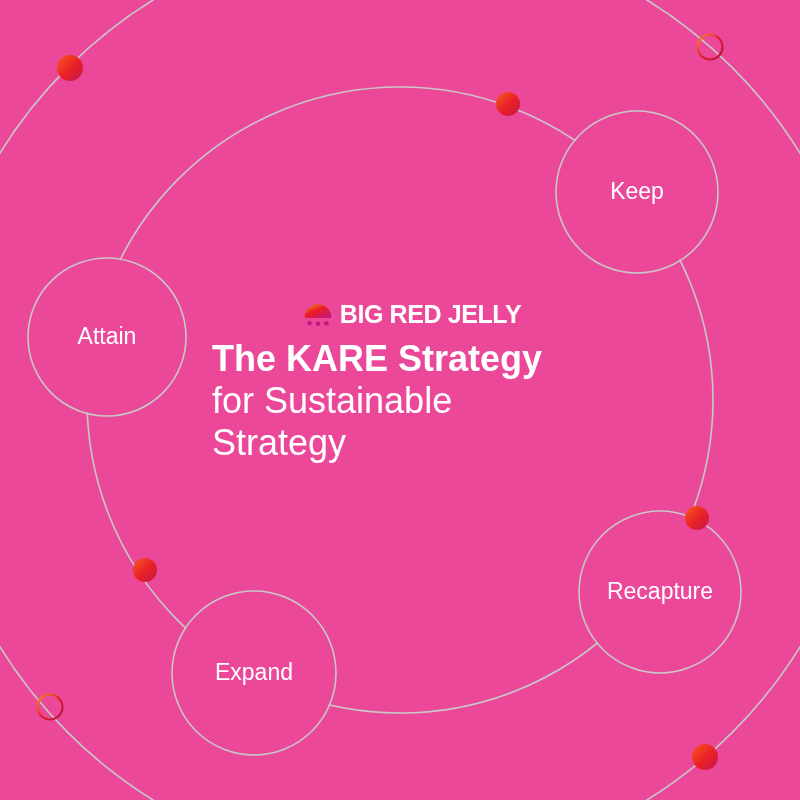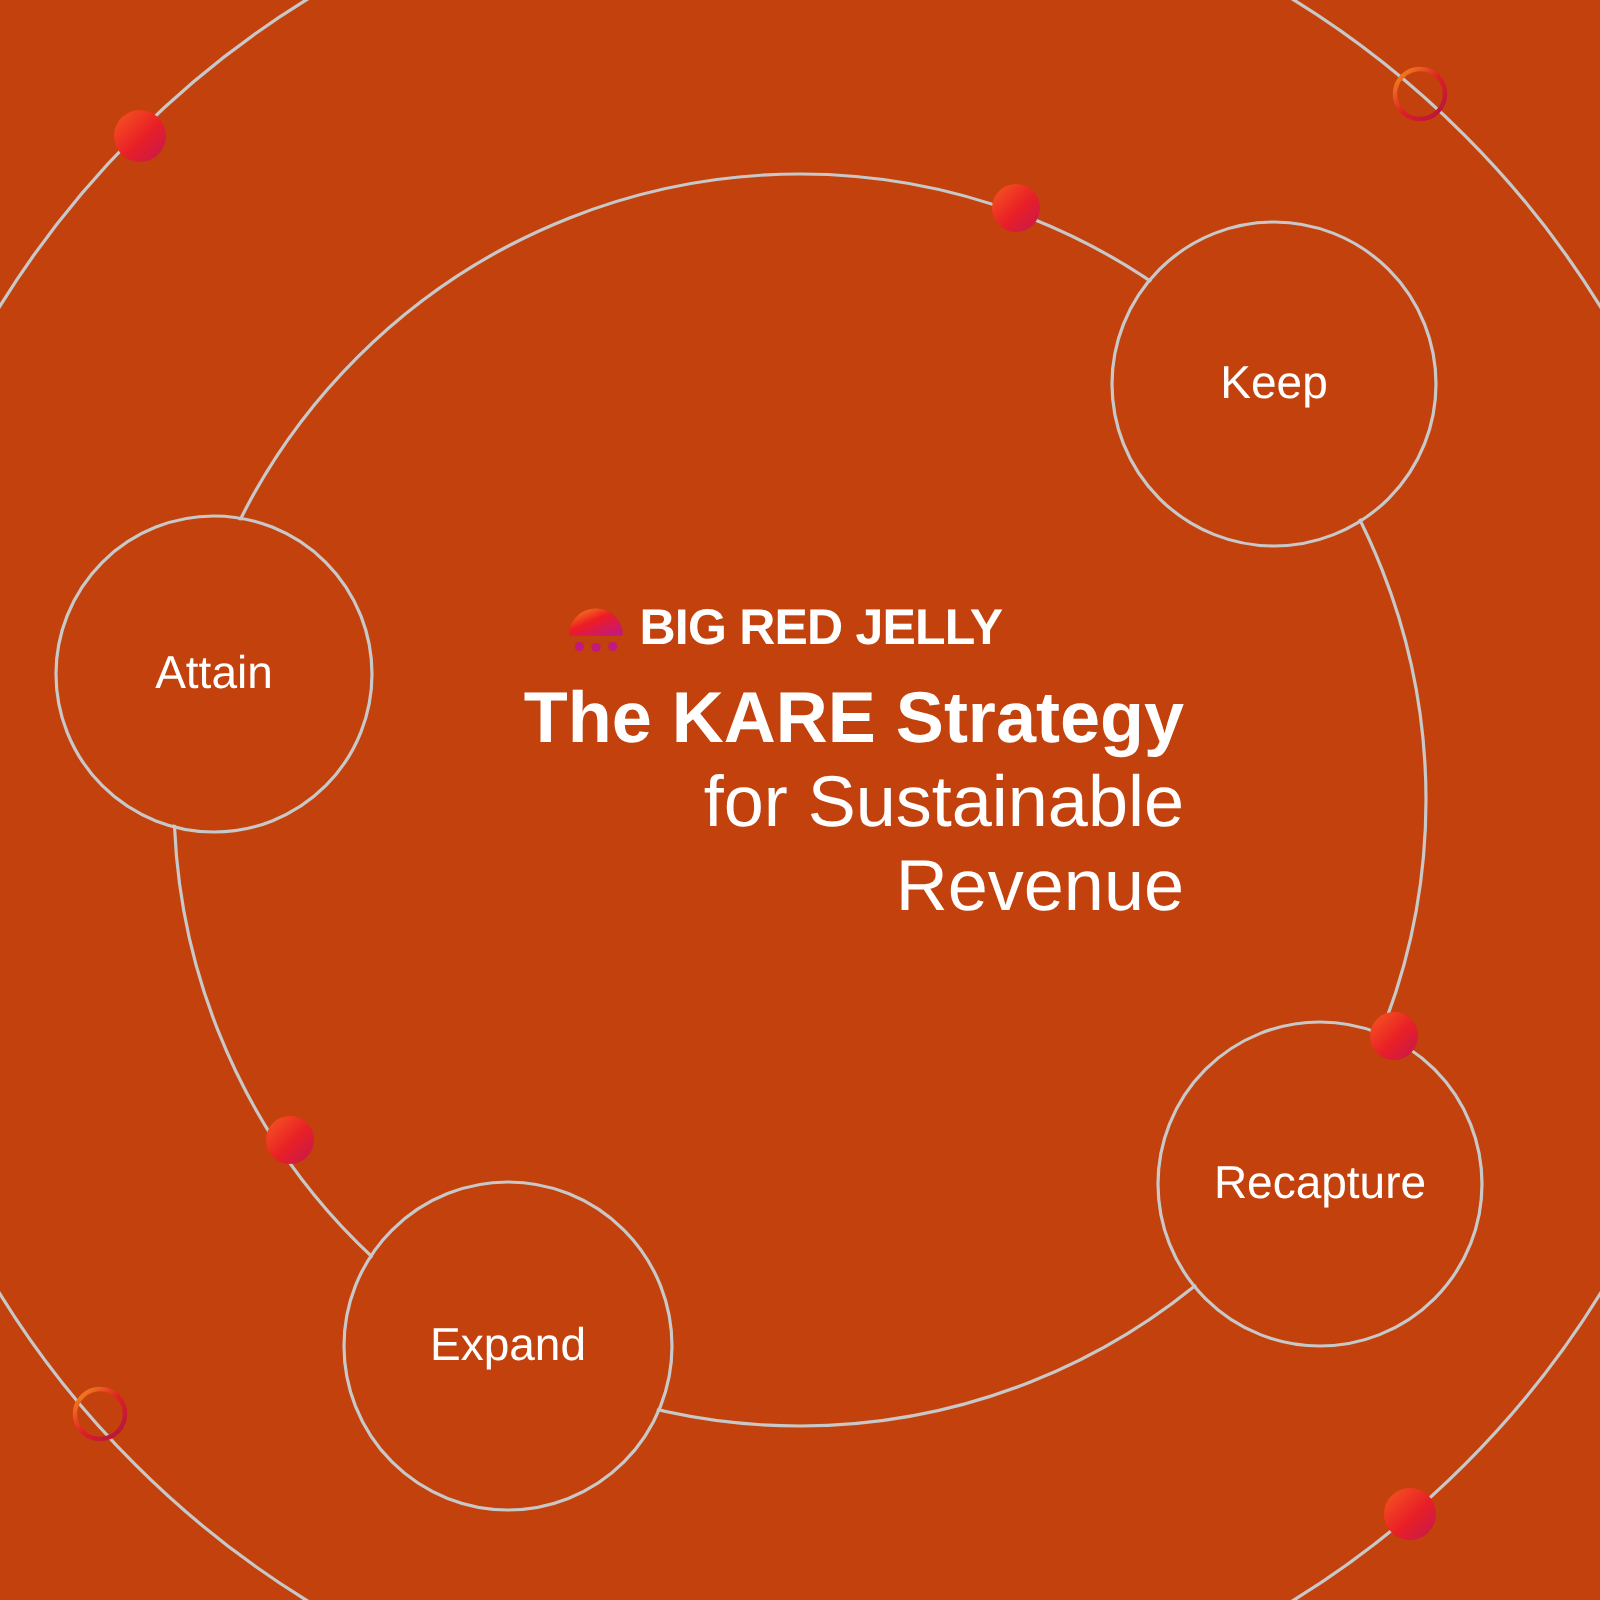--- a/index.html
+++ b/index.html
@@ -4,44 +4,44 @@
 <style>
   html, body {
     margin: 0;
     padding: 0;
     background: #1a1a1a;
   }
   #stage {
     position: relative;
     width: 800px;
     height: 800px;
-    background: #c2410c;
+    background: #ec4899;
     overflow: hidden;
     font-family: "Liberation Sans", sans-serif;
   }
   #diagram-svg {
     position: absolute;
     top: 0;
     left: 0;
     width: 800px;
     height: 800px;
   }
   .node-label {
     fill: #ffffff;
     font-family: "Liberation Sans", sans-serif;
     font-size: 23px;
     text-anchor: middle;
     dominant-baseline: middle;
   }
   #center-block {
     position: absolute;
-    left: 192px;
+    left: 212px;
     top: 300px;
     width: 400px;
-    text-align: right;
+    text-align: left;
     pointer-events: none;
   }
   #brand-row {
     display: flex;
     align-items: center;
     justify-content: center;
     gap: 7px;
     margin-bottom: 9px;
   }
   #brand-name {
@@ -153,17 +153,17 @@
         <circle cx="6.6" cy="21.3" r="2.3" fill="#c2187f"></circle>
         <circle cx="15" cy="21.7" r="2.3" fill="#c2187f"></circle>
         <circle cx="23.4" cy="21.3" r="2.3" fill="#c2187f"></circle>
       </svg>
       <span id="brand-name">BIG RED JELLY</span>
     </div>
 
     <h1 id="headline">
       <span class="ln ln1">The KARE Strategy</span>
       <span class="ln ln2">for Sustainable</span>
-      <span class="ln ln3">Revenue</span>
+      <span class="ln ln3">Strategy</span>
     </h1>
   </div>
 
 </div>
 
 </body></html>

